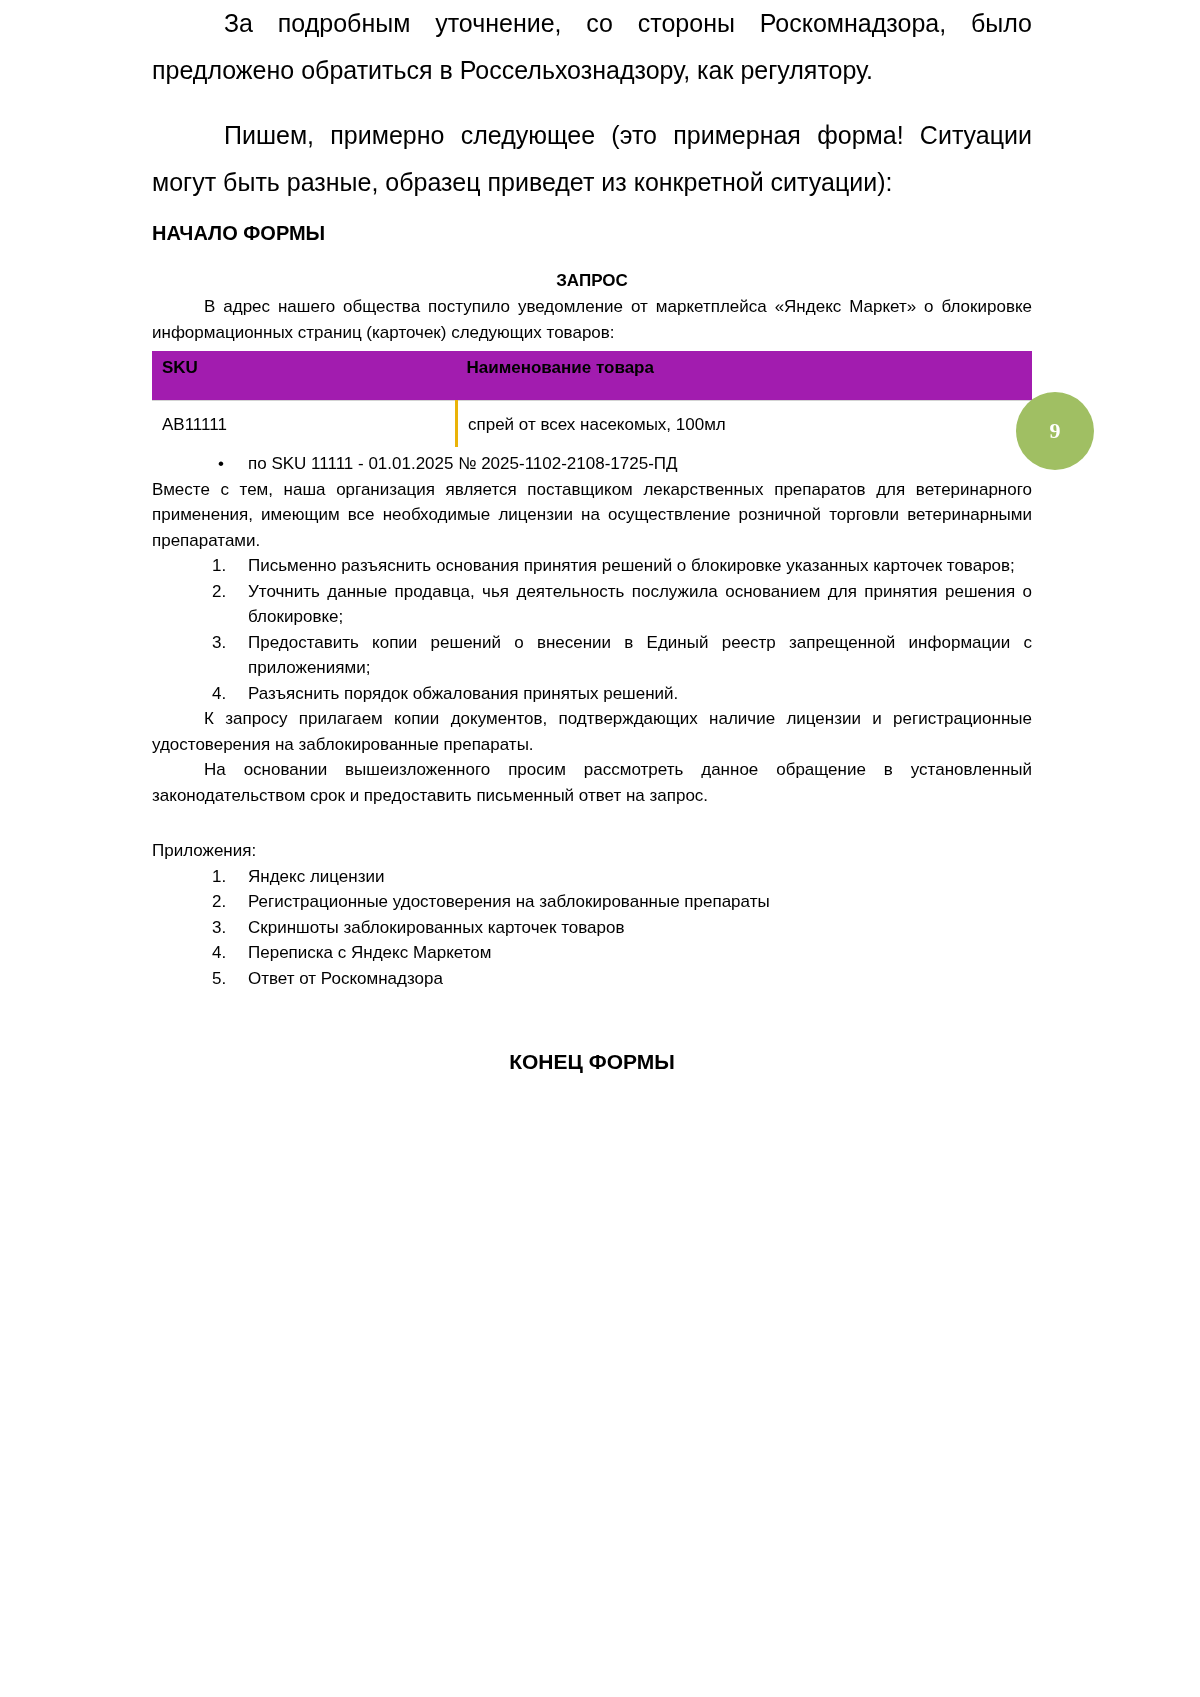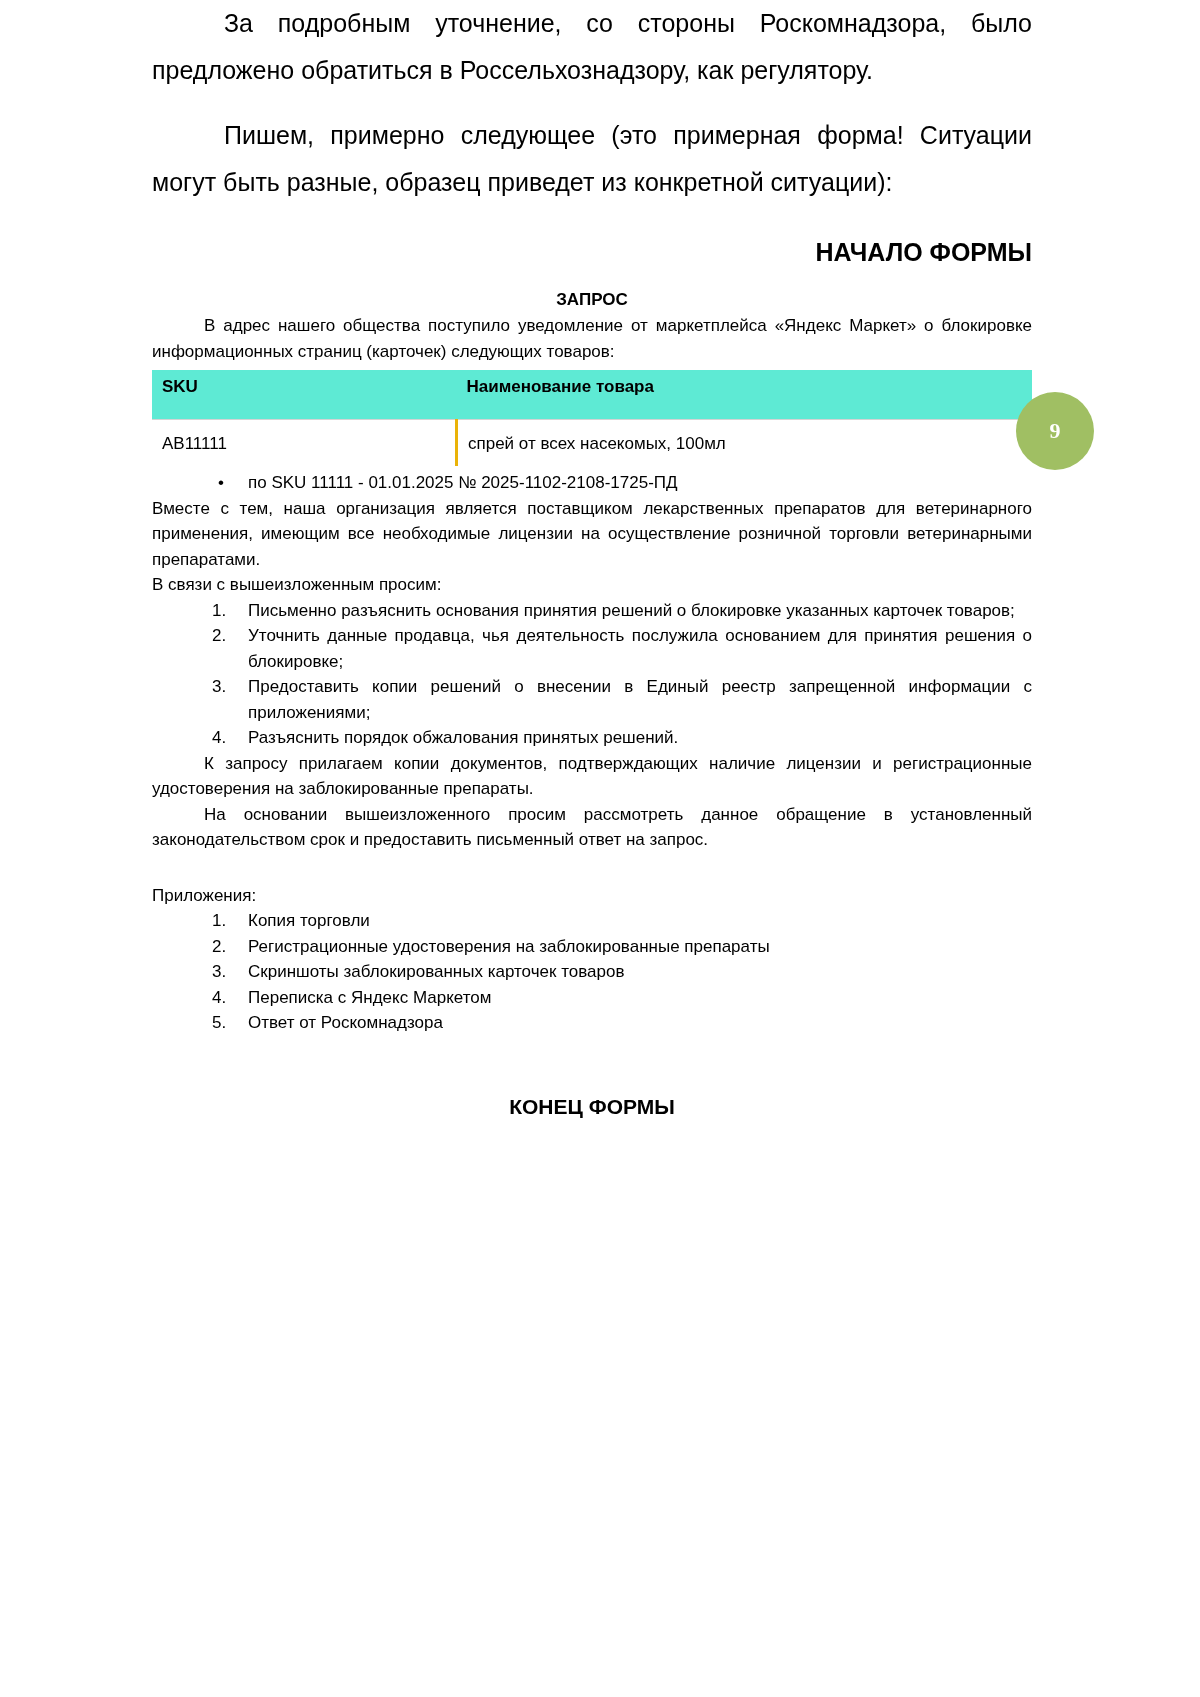--- a/index.html
+++ b/index.html
@@ -49,24 +49,24 @@
   .p-intro {
     font-size: 25px;
     line-height: 47px;
     text-align: justify;
     text-indent: 72px;
     margin: 0 0 18px 0;
   }
   .p-intro.nogap { margin-bottom: 8px; }
 
   .heading-center {
-    font-size: 25px;
-    font-weight: 700;
-    text-align: right;
-    margin: 31px 0 0 0;
+    font-size: 20px;
+    font-weight: 700;
+    text-align: left;
+    margin: 12px 0 0 0;
     line-height: 30px;
   }
 
   .sub-title {
     font-size: 17px;
     font-weight: 700;
     text-align: center;
     margin: 20px 0 0 0;
     line-height: 26px;
   }
@@ -88,21 +88,21 @@
   
   table.sku-table {
     width: 100%;
     border-collapse: collapse;
     margin: 6px 0 4px 0;
     font-size: 17px;
   }
   table.sku-table th {
     text-align: left;
     font-weight: 700;
-    background: #5eead4;
+    background: #a21caf;
     padding: 7px 10px 22px 10px;
     border: none;
     vertical-align: top;
   }
   table.sku-table td {
     text-align: left;
     padding: 14px 10px 12px 10px;
     border-top: 1px solid #d4d4d4;
     border-right: 3px solid #eab308;
     vertical-align: top;
@@ -198,39 +198,38 @@
       </tbody>
     </table>
 
 
     <ul class="bullets">
       <li>по SKU 11111 - 01.01.2025 № 2025-1102-2108-1725-ПД</li>
     </ul>
 
     <p class="p-body">Вместе с тем, наша организация является поставщиком лекарственных препаратов для ветеринарного применения, имеющим все необходимые лицензии на осуществление розничной торговли ветеринарными препаратами.</p>
 
-    <p class="p-body">В связи с вышеизложенным просим:</p>
 
     <ol class="nums">
       <li>Письменно разъяснить основания принятия решений о блокировке указанных карточек товаров;</li>
       <li>Уточнить данные продавца, чья деятельность послужила основанием для принятия решения о блокировке;</li>
       <li>Предоставить копии решений о внесении в Единый реестр запрещенной информации с приложениями;</li>
       <li>Разъяснить порядок обжалования принятых решений.</li>
     </ol>
 
     <p class="p-body indent">К запросу прилагаем копии документов, подтверждающих наличие лицензии и регистрационные удостоверения на заблокированные препараты.</p>
 
     <p class="p-body indent">На основании вышеизложенного просим рассмотреть данное обращение в установленный законодательством срок и предоставить письменный ответ на запрос.</p>
 
     <div class="spacer-lg"></div>
 
     <p class="p-body">Приложения:</p>
 
     <ol class="nums plain">
-      <li>Копия торговли</li>
+      <li>Яндекс лицензии</li>
       <li>Регистрационные удостоверения на заблокированные препараты</li>
       <li>Скриншоты заблокированных карточек товаров</li>
       <li>Переписка с Яндекс Маркетом</li>
       <li>Ответ от Роскомнадзора</li>
     </ol>
 
     <p class="heading-end">КОНЕЦ ФОРМЫ</p>
 
   </div>
 </div>

